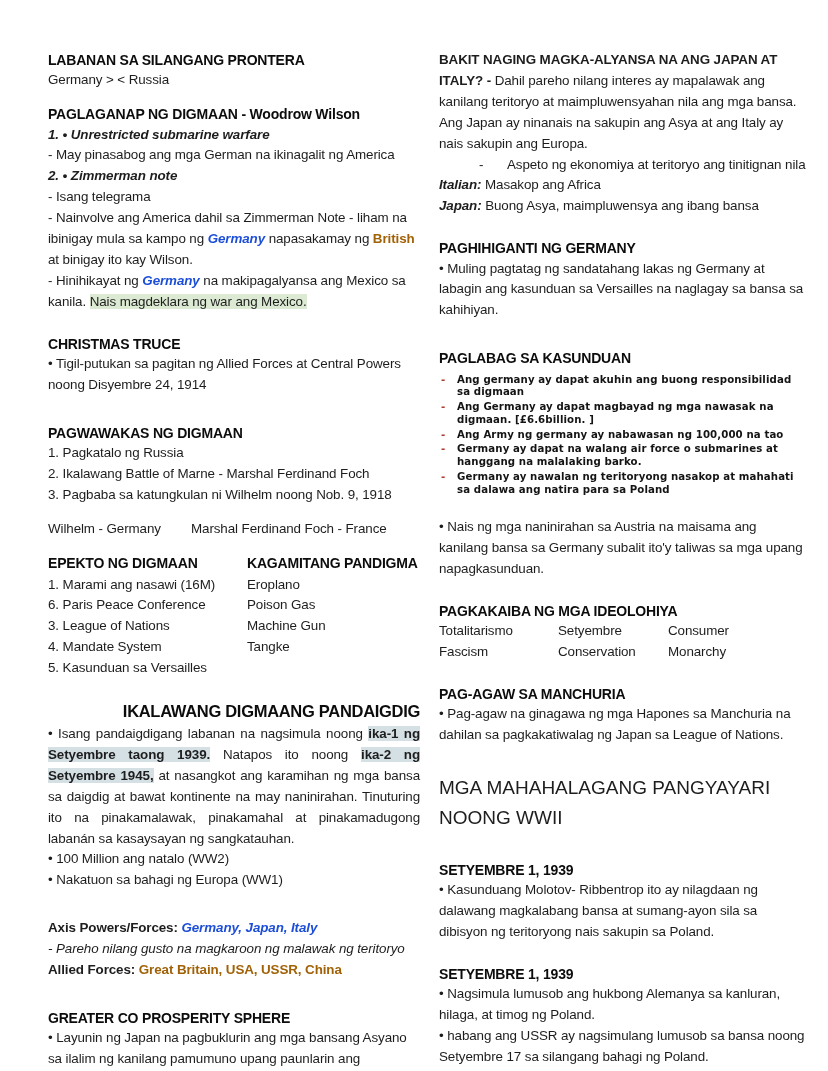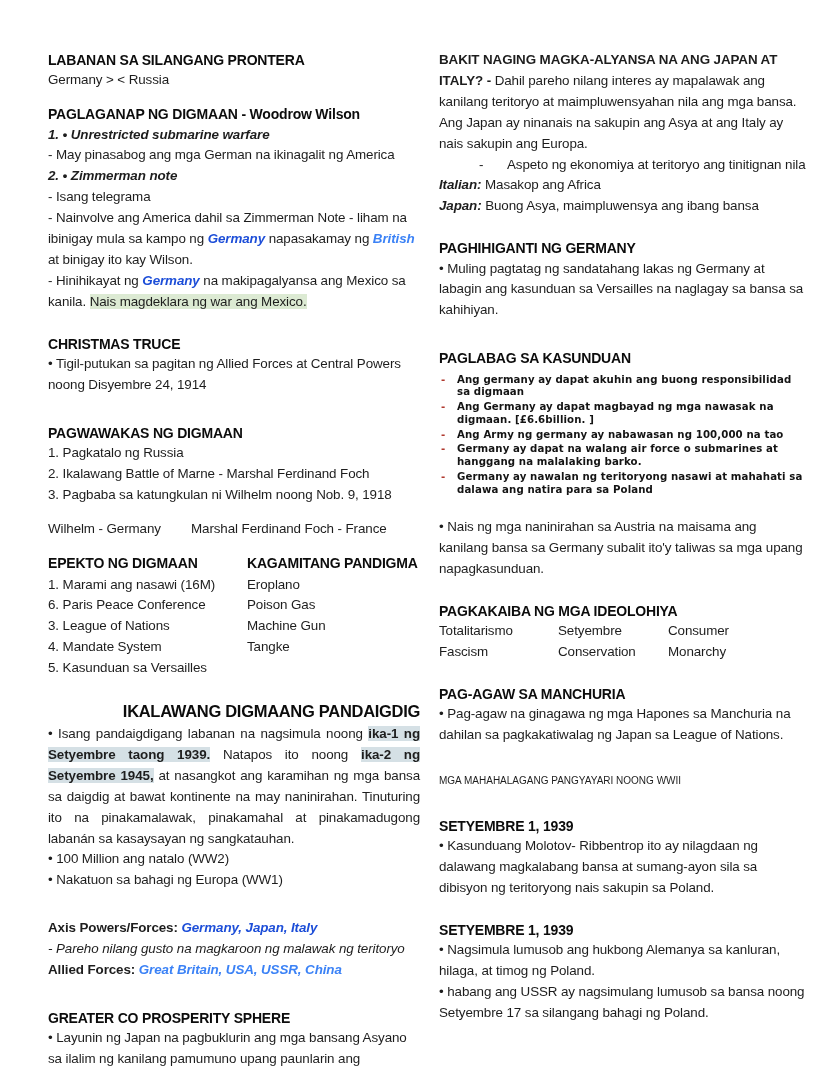--- a/index.html
+++ b/index.html
@@ -25,41 +25,41 @@
     margin:0;letter-spacing:-0.2px;line-height:1.45;
   }
   p{margin:0;}
   .mt-sm{margin-top:13px;}
   .mt-md{margin-top:21px;}
   .mt-lg{margin-top:27px;}
   .b{font-weight:bold;}
   .i{font-style:italic;}
   .bi{font-weight:bold;font-style:italic;}
   .orange{color:#1d4ed8;font-style:italic;font-weight:bold;}
-  .blue{color:#3b82f6;font-style:italic;font-weight:bold;}
+  .blue{color:#a16207;font-weight:bold;}
   .hlg{background:#DCEAD3;}
   .hlb{background:#D5E0E5;font-weight:bold;}
   .justify{text-align:justify;}
   .center{text-align:right;}
   .ww2-title{font-size:16.5px;letter-spacing:-0.3px;}
   .pair-line{display:flex;}
   .pair-line .first{width:143px;flex:none;}
   .table2{display:grid;grid-template-columns:199px 1fr;column-gap:0;}
   .table2 .cell{line-height:1.56;}
   .table3{display:grid;grid-template-columns:119px 110px 1fr;}
   .sub-indent{padding-left:40px;display:flex;}
   .sub-indent .dash{width:28px;flex:none;}
   .small-list{
     font-family:"DejaVu Sans",sans-serif;
     font-size:10.2px;font-weight:bold;line-height:1.25;
     letter-spacing:0.1px;color:#141414;margin-top:5px;
   }
   .small-list .row{display:flex;margin-bottom:2px;}
   .small-list .dash{color:#B0392E;width:16px;flex:none;padding-left:2px;}
-  .events-head{font-size:10px;letter-spacing:0;}
+  .events-head{font-size:19px;letter-spacing:0;}
 </style>
 </head>
 <body>
 
 <div class="page">
 
   <div class="col left">
 
     <section>
       <h3>LABANAN SA SILANGANG PRONTERA</h3>
@@ -159,21 +159,21 @@
         <div class="row">
           <span class="dash">-</span>
           <span>Ang Army ng germany ay nabawasan ng 100,000 na tao</span>
         </div>
         <div class="row">
           <span class="dash">-</span>
           <span>Germany ay dapat na walang air force o submarines at hanggang na malalaking barko.</span>
         </div>
         <div class="row">
           <span class="dash">-</span>
-          <span>Germany ay nawalan ng teritoryong nasawi at mahahati sa dalawa ang natira para sa Poland</span>
+          <span>Germany ay nawalan ng teritoryong nasakop at mahahati sa dalawa ang natira para sa Poland</span>
         </div>
       </div>
     </section>
 
     <section class="mt-md">
       <p>• Nais ng mga naninirahan sa Austria na maisama ang kanilang bansa sa Germany subalit ito'y taliwas sa mga upang napagkasunduan.</p>
     </section>
 
     <section class="mt-md">
       <h3>PAGKAKAIBA NG MGA IDEOLOHIYA</h3>

